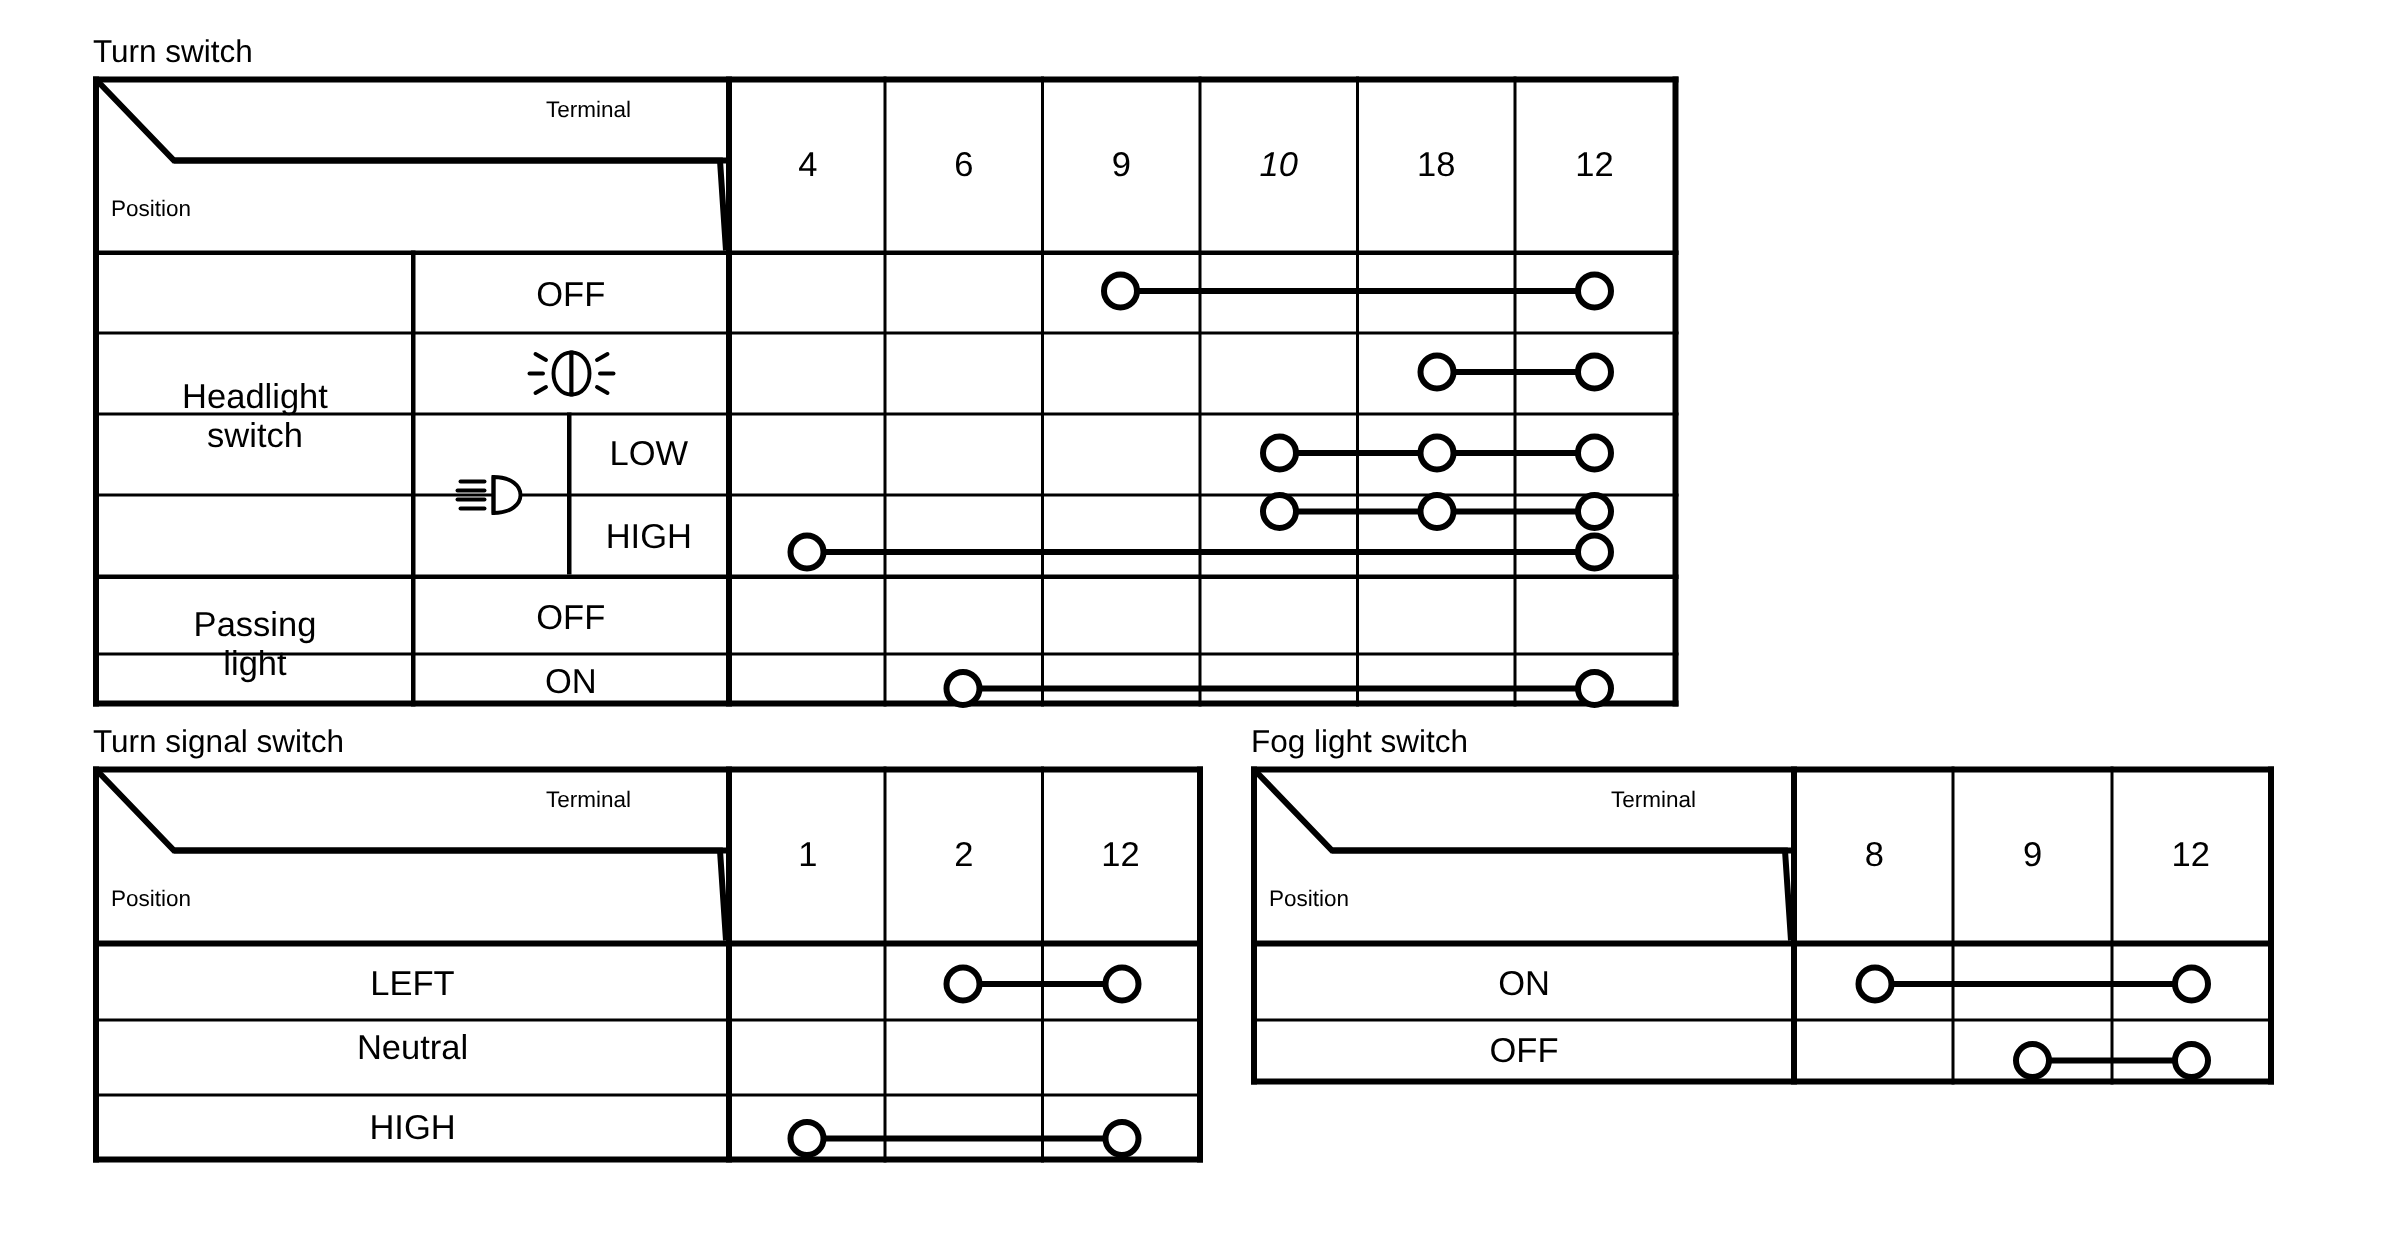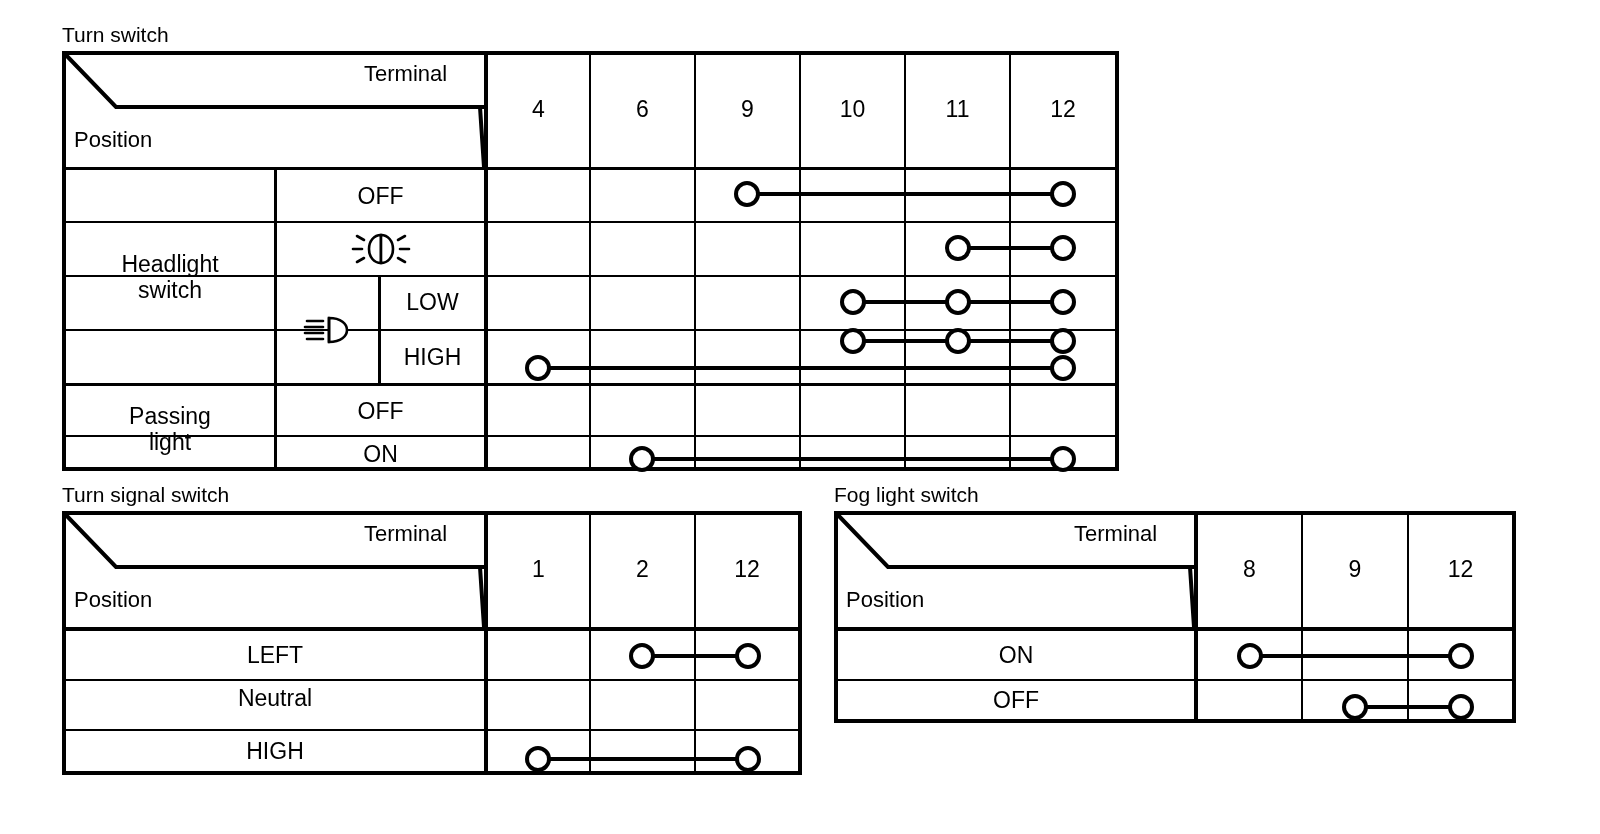--- a/index.html
+++ b/index.html
@@ -7,21 +7,21 @@
        font-family:"Liberation Sans","DejaVu Sans",sans-serif;
        color:#000;-webkit-font-smoothing:antialiased;}
   .tbl-wrap{position:absolute;}
   .caption{font-size:21px;line-height:21px;color:#000;margin-bottom:6px;
            white-space:nowrap;}
   .grid{position:relative;background:#fff;}
   .ln{position:absolute;background:#000;}
   .cell{position:absolute;display:flex;align-items:center;justify-content:center;
         font-size:23px;line-height:26px;text-align:center;white-space:pre-line;}
   .cell.hdrnum{font-size:23px;}
-  .corner-txt{position:absolute;font-size:22px;line-height:26px;}
+  .corner-txt{position:absolute;font-size:15px;line-height:26px;}
   svg.ovl{position:absolute;left:0;top:0;overflow:visible;}
   .dot{fill:#fff;stroke:#000;stroke-width:4;}
   .wire{stroke:#000;stroke-width:4;fill:none;}
   .sym{position:absolute;display:flex;align-items:center;justify-content:center;}
 </style>
 </head>
 <body>
 
 <div class="tbl-wrap" style="left:62px;top:24px;">
   <div class="caption">Turn switch</div>
@@ -54,22 +54,22 @@
     <svg class="ovl" width="426" height="120">
       <polyline points="2,2 54,56 422,56 422,56" class="wire" stroke-width="3"></polyline>
       <polyline points="54,56 418,56 422,116" class="wire" stroke-width="3" fill="none"></polyline>
     </svg>
     <div class="corner-txt" style="left:302px;top:10px;">Terminal</div>
     <div class="corner-txt" style="left:12px;top:76px;">Position</div>
 
     <div class="cell hdrnum" style="left:426px;top:0;width:101px;height:116px;">4</div>
     <div class="cell hdrnum" style="left:529px;top:0;width:103px;height:116px;">6</div>
     <div class="cell hdrnum" style="left:634px;top:0;width:103px;height:116px;">9</div>
-    <div class="cell hdrnum" style="left:739px;top:0;width:103px;height:116px;">10</div>
-    <div class="cell hdrnum" style="left:844px;top:0;width:103px;height:116px;">11</div>
+    <div class="cell hdrnum" style="left:739px;top:0;width:103px;height:116px;font-style:italic;">10</div>
+    <div class="cell hdrnum" style="left:844px;top:0;width:103px;height:116px;">18</div>
     <div class="cell hdrnum" style="left:949px;top:0;width:104px;height:116px;">12</div>
 
     <div class="cell" style="left:4px;top:119px;width:208px;height:213px;border-radius:27px;">Headlight
 switch</div>
     <div class="cell" style="left:4px;top:335px;width:208px;height:85px;">Passing
 light</div>
 
     <div class="cell" style="left:215px;top:119px;width:207px;height:51px;">OFF</div>
 
     <div class="sym" style="left:215px;top:172px;width:207px;height:52px;">

